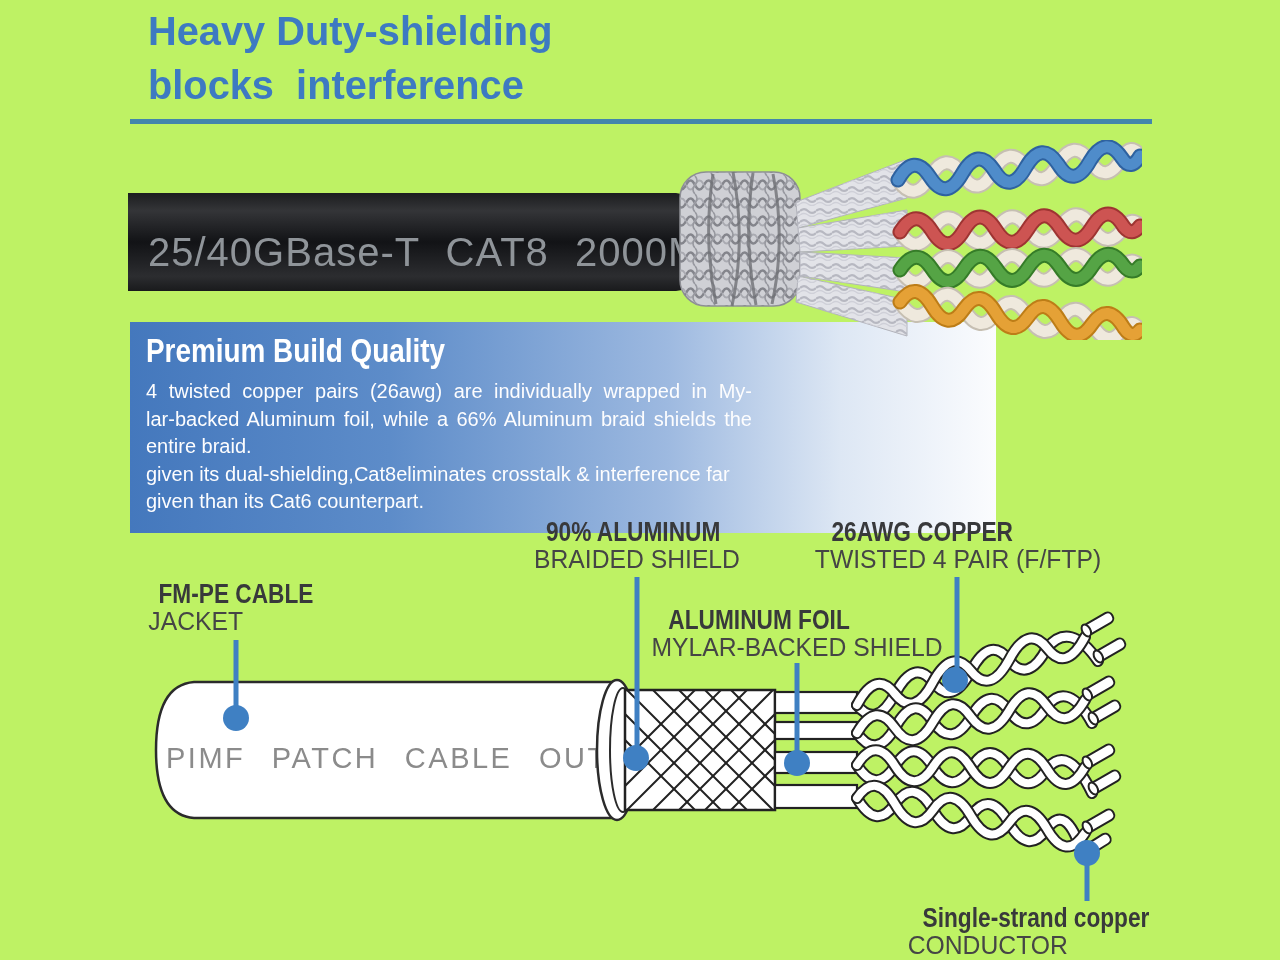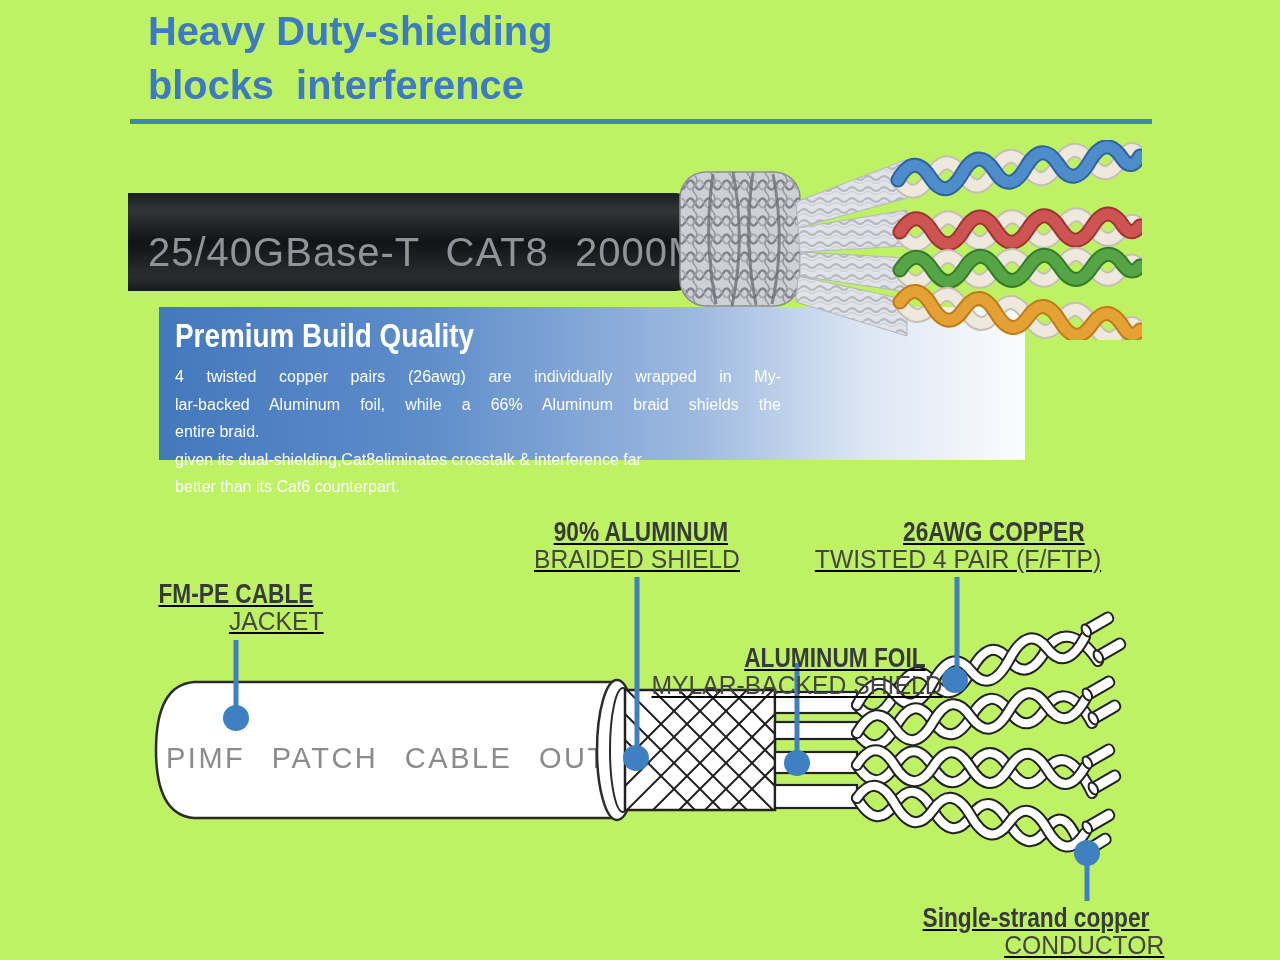--- a/index.html
+++ b/index.html
@@ -6,38 +6,38 @@
   #page{position:relative;width:1280px;height:960px;background:#bef264;overflow:hidden;
         font-family:"Liberation Sans","DejaVu Sans",sans-serif;}
   
   .title{position:absolute;left:148px;top:4px;color:#3d7ac2;font-weight:800;
          font-size:41px;line-height:54px;letter-spacing:0px;white-space:pre;
          transform:scaleX(.97);transform-origin:left top;}
   .divider{position:absolute;left:130px;top:119px;width:1022px;height:5px;background:#4386ac;}
   
   .photo{position:absolute;left:128px;top:140px;width:1014px;height:200px;z-index:2;}
   
-  .banner{position:absolute;left:130px;top:307px;width:866px;height:153px;z-index:1;
-          background:linear-gradient(90deg,#4478bd 0%,#5d8cc9 30%,#9db9e0 62%,#dde7f4 82%,#fbfcfe 100%);margin-left:29px;}
+  .banner{position:absolute;left:130px;top:322px;width:866px;height:211px;z-index:1;
+          background:linear-gradient(90deg,#4478bd 0%,#5d8cc9 30%,#9db9e0 62%,#dde7f4 82%,#fbfcfe 100%);}
   .banner h2{margin:10px 0 0 16px;color:#ffffff;font-size:34px;font-weight:800;line-height:36px;
              transform:scaleX(.82);transform-origin:left top;white-space:nowrap;}
-  .bbody{position:absolute;left:16px;top:56px;width:606px;color:#fdfdfe;font-size:16px;line-height:27.6px;}
+  .bbody{position:absolute;left:16px;top:56px;width:606px;color:#fdfdfe;font-size:20px;line-height:27.6px;}
   .bline{display:block;}
   .bline.j{text-align:justify;text-align-last:justify;}
   
   .diagram{position:absolute;left:130px;top:515px;width:1150px;height:445px;}
   
-  .lbl{position:absolute;text-align:right;transform:translateX(-50%);white-space:nowrap;z-index:3;text-decoration:underline;}
+  .lbl{position:absolute;text-align:left;transform:translateX(-50%);white-space:nowrap;z-index:3;}
   .lbl .b{display:block;font-weight:800;font-size:27px;line-height:26px;color:#38393b;
           transform:scaleX(.84);transform-origin:center top;}
   .lbl .r{display:block;font-weight:400;font-size:26px;line-height:27px;color:#454545;
           transform:scaleX(.95);transform-origin:center top;margin-top:1px;}
   .lbl-braid{left:637px;top:519px;}
   .lbl-pairs{left:958px;top:519px;}
-  .lbl-foil{left:797px;top:607px;margin-top:38px;}
+  .lbl-foil{left:797px;top:607px;}
   .lbl-jacket{left:236px;top:581px;}
   .lbl-conductor{left:1036px;top:905px;}
 </style>
 </head>
 <body>
 
 <div id="page">
 
   <div class="title"><span>Heavy Duty-shielding</span><br><span>blocks  interference</span></div>
   <div class="divider"></div>
@@ -107,21 +107,21 @@
     </g>
   </svg>
 
   <div class="banner">
     <h2>Premium Build Quality</h2>
     <div class="bbody">
       <span class="bline j">4 twisted copper pairs (26awg) are individually wrapped in My-</span>
       <span class="bline j">lar-backed Aluminum foil, while a 66% Aluminum braid shields the</span>
       <span class="bline">entire braid.</span>
       <span class="bline">given its dual-shielding,Cat8eliminates crosstalk &amp; interference far</span>
-      <span class="bline">better than its Cat6 counterpart.</span>
+      <span class="bline">given than its Cat6 counterpart.</span>
     </div>
   </div>
 
   <svg class="diagram" viewBox="0 0 1150 445" aria-hidden="true">
     <defs>
       <clipPath id="braidClip">
           <rect x="495" y="175" width="150" height="120"></rect>
         </clipPath>
     </defs>
 

